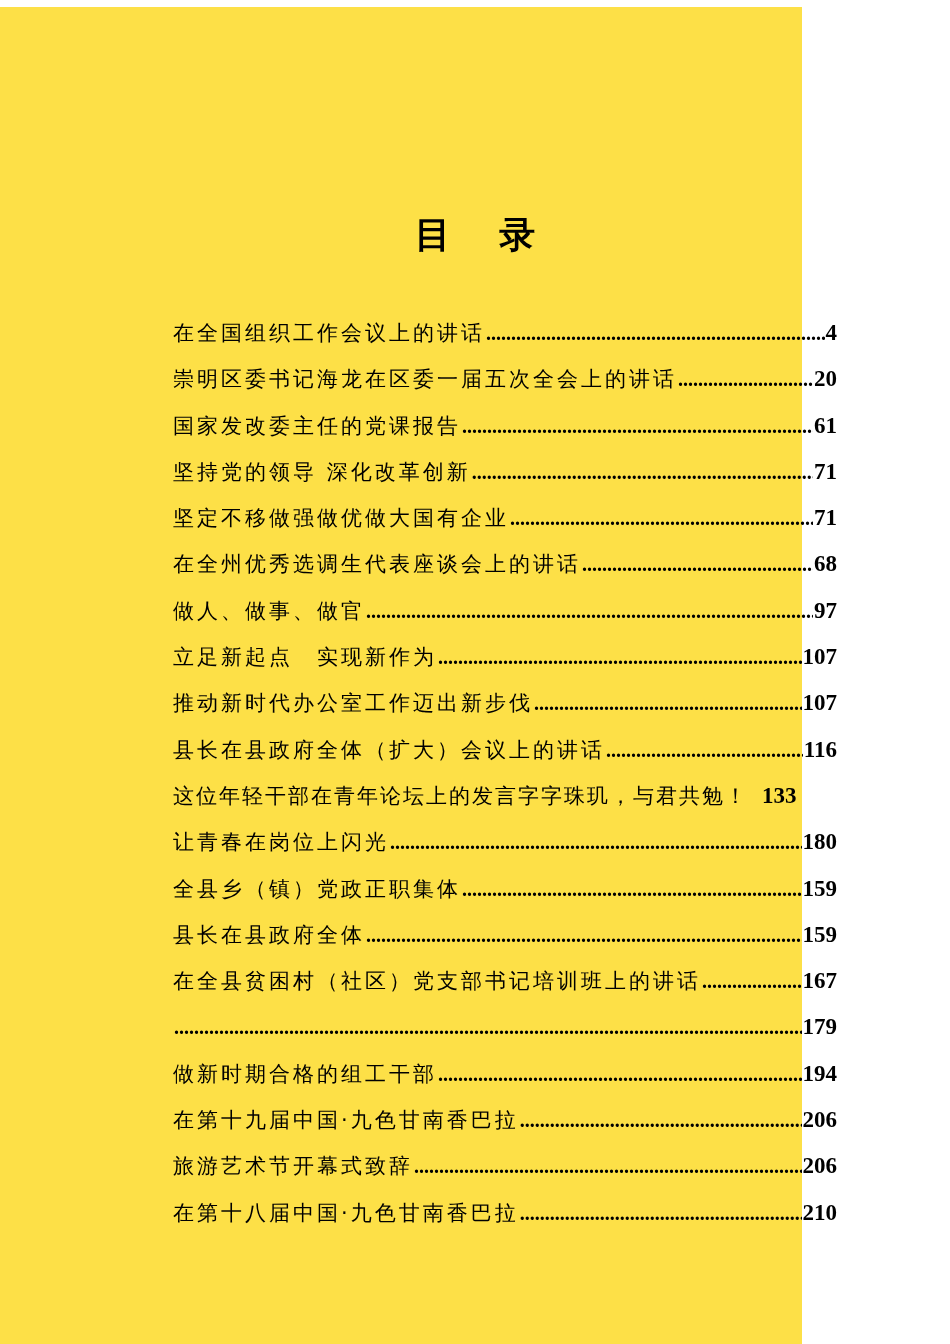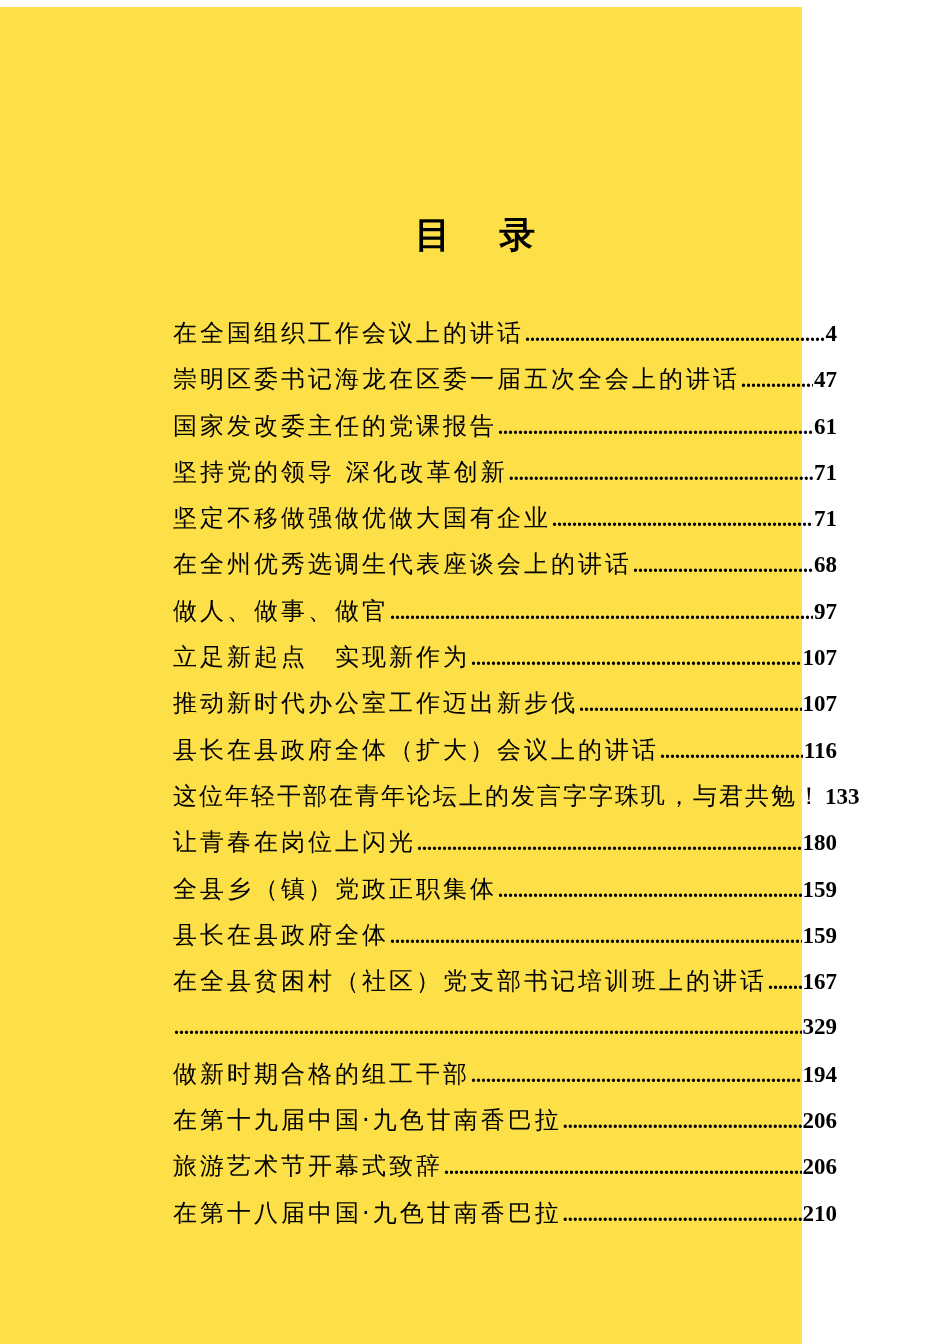--- a/index.html
+++ b/index.html
@@ -50,21 +50,21 @@
       height: 46.3px;
       line-height: 40px;
       font-size: 22px;
       white-space: nowrap;
       cursor: pointer;
     }
     .toc-item .label {
       flex: 0 0 auto;
       letter-spacing: 3px;
       font-family: "DejaVu Sans", "Liberation Sans", sans-serif;
-      font-size: 24px;
+      font-size: 21px;
     }
     .toc-item .leader {
       flex: 1 1 auto;
       overflow: hidden;
       font-family: "Liberation Serif", serif;
       font-weight: bold;
       font-size: 20px;
       letter-spacing: 0px;
       margin: 0 1px;
       min-width: 0;
@@ -72,38 +72,38 @@
     .toc-item .leader::before {
       content: "................................................................................................................................................................";
     }
     .toc-item .page-num {
       flex: 0 0 auto;
       font-family: "Liberation Serif", serif;
       font-weight: bold;
       font-size: 23px;
     }
     .toc-item.no-leader .page-num { margin-left: 2px; }
-    .toc-item.wide { width: 680px; }
+    .toc-item.wide { width: 680px; gap: 12px; }
   </style>
 </head>
 <body>
 
 <div class="page">
   <h1 class="toc-title" style="margin:0;">目 录</h1>
 
   <ul class="toc-list">
     <li class="toc-item">
       <span class="label">在全国组织工作会议上的讲话</span>
       <span class="leader"></span>
       <span class="page-num">4</span>
     </li>
     <li class="toc-item">
       <span class="label">崇明区委书记海龙在区委一届五次全会上的讲话</span>
       <span class="leader"></span>
-      <span class="page-num">47</span>
+      <span class="page-num">20</span>
     </li>
     <li class="toc-item">
       <span class="label">国家发改委主任的党课报告</span>
       <span class="leader"></span>
       <span class="page-num">61</span>
     </li>
     <li class="toc-item">
       <span class="label">坚持党的领导 深化改革创新</span>
       <span class="leader"></span>
       <span class="page-num">71</span>
@@ -158,21 +158,21 @@
       <span class="leader"></span>
       <span class="page-num">159</span>
     </li>
     <li class="toc-item">
       <span class="label">在全县贫困村（社区）党支部书记培训班上的讲话</span>
       <span class="leader"></span>
       <span class="page-num">167</span>
     </li>
     <li class="toc-item">
       <span class="leader"></span>
-      <span class="page-num">329</span>
+      <span class="page-num">179</span>
     </li>
     <li class="toc-item">
       <span class="label">做新时期合格的组工干部</span>
       <span class="leader"></span>
       <span class="page-num">194</span>
     </li>
     <li class="toc-item">
       <span class="label">在第十九届中国·九色甘南香巴拉</span>
       <span class="leader"></span>
       <span class="page-num">206</span>

